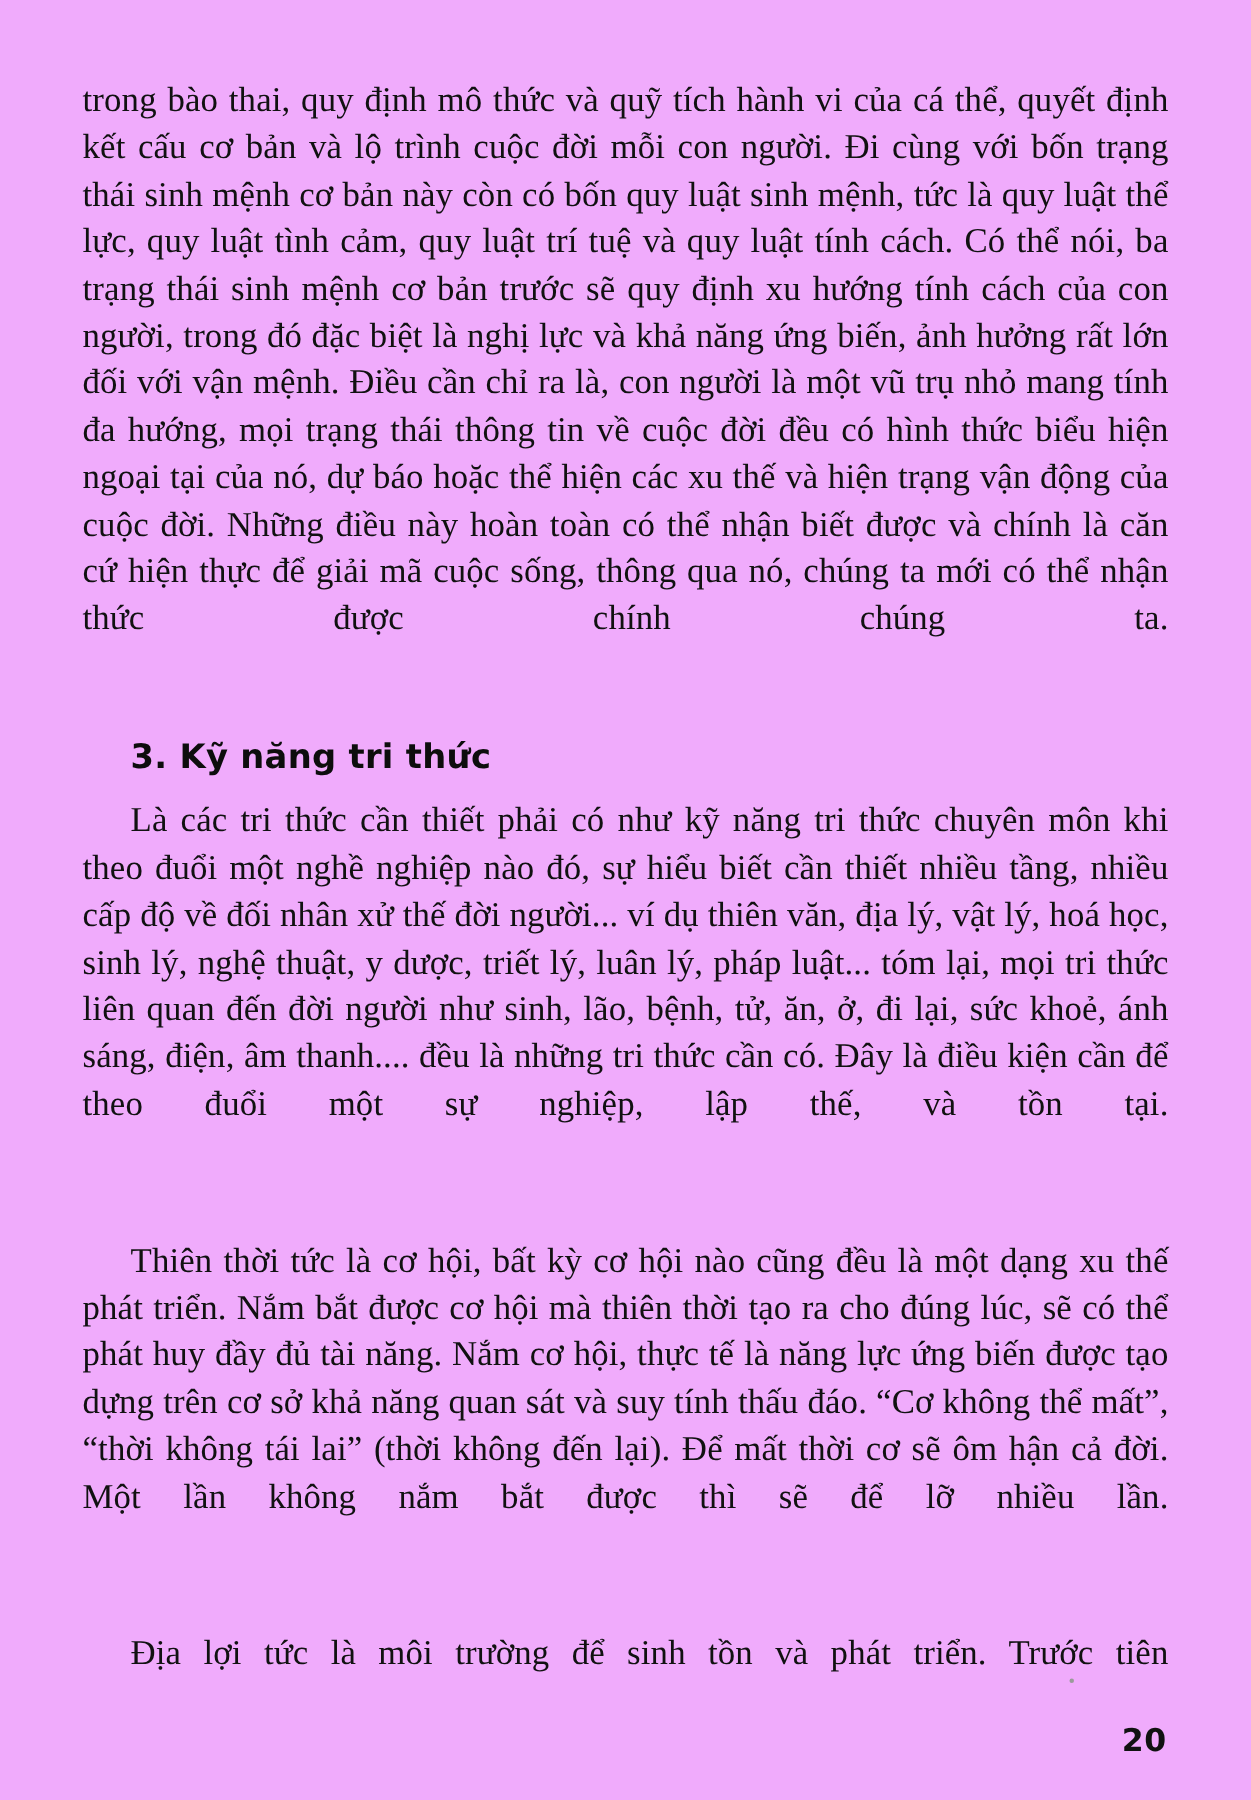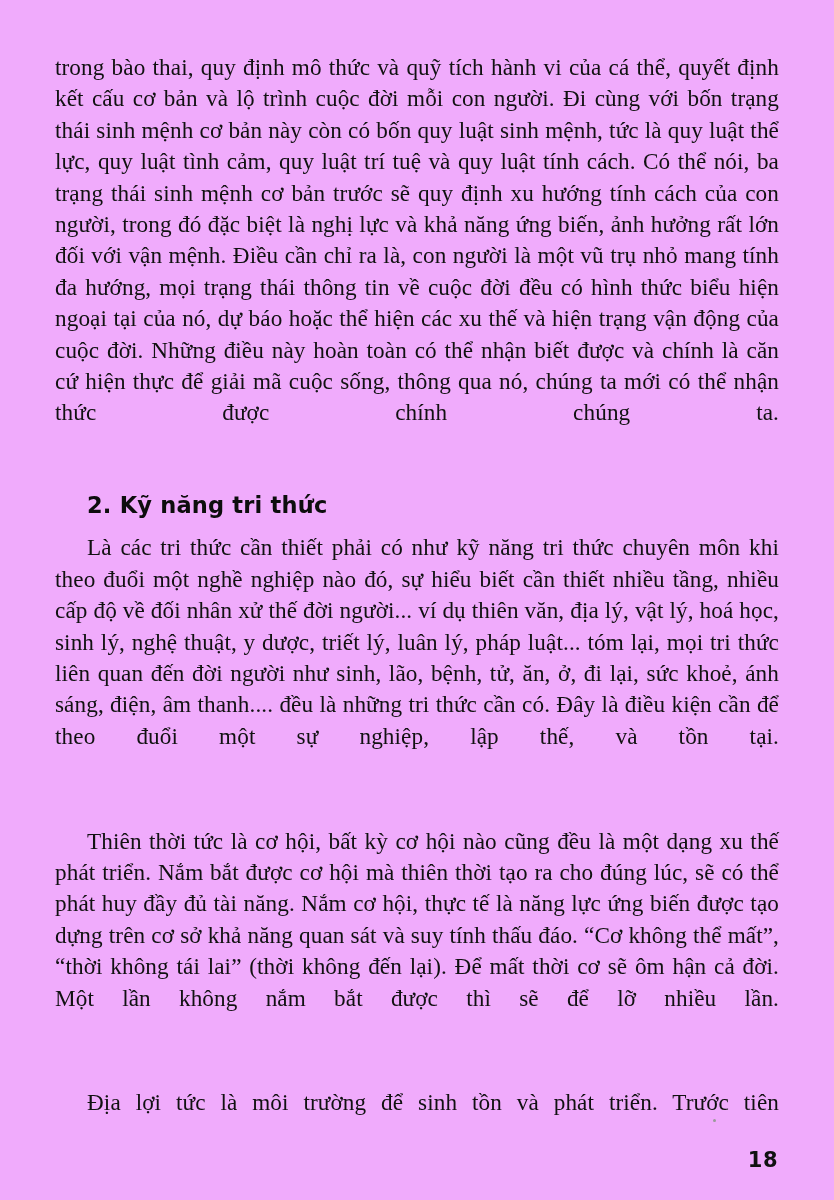--- a/index.html
+++ b/index.html
@@ -79,21 +79,21 @@
 <body>
 
 <div class="page">
 
   <div class="text-column">
 
     <p class="body-par no-indent">trong bào thai, quy định mô thức và quỹ tích hành vi của cá thể, quyết định kết cấu cơ bản và lộ trình cuộc đời mỗi con người. Đi cùng với bốn trạng thái sinh mệnh cơ bản này còn có bốn quy luật sinh mệnh, tức là quy luật thể lực, quy luật tình cảm, quy luật trí tuệ và quy luật tính cách. Có thể nói, ba trạng thái sinh mệnh cơ bản trước sẽ quy định xu hướng tính cách của con người, trong đó đặc biệt là nghị lực và khả năng ứng biến, ảnh hưởng rất lớn đối với vận mệnh. Điều cần chỉ ra là, con người là một vũ trụ nhỏ mang tính đa hướng, mọi trạng thái thông tin về cuộc đời đều có hình thức biểu hiện ngoại tại của nó, dự báo hoặc thể hiện các xu thế và hiện trạng vận động của cuộc đời. Những điều này hoàn toàn có thể nhận biết được và chính là căn cứ hiện thực để giải mã cuộc sống, thông qua nó, chúng ta mới có thể nhận thức được chính chúng ta.</p>
 
     <div class="gap-before-heading"></div>
 
-    <h2 class="section-heading">2. Kỹ năng tri thức</h2>
+    <h2 class="section-heading">3. Kỹ năng tri thức</h2>
 
     <div class="gap-after-heading"></div>
 
     <p class="body-par">Là các tri thức cần thiết phải có như kỹ năng tri thức chuyên môn khi theo đuổi một nghề nghiệp nào đó, sự hiểu biết cần thiết nhiều tầng, nhiều cấp độ về đối nhân xử thế đời người... ví dụ thiên văn, địa lý, vật lý, hoá học, sinh lý, nghệ thuật, y dược, triết lý, luân lý, pháp luật... tóm lại, mọi tri thức liên quan đến đời người như sinh, lão, bệnh, tử, ăn, ở, đi lại, sức khoẻ, ánh sáng, điện, âm thanh.... đều là những tri thức cần có. Đây là điều kiện cần để theo đuổi một sự nghiệp, lập thế, và tồn tại.</p>
 
     <div class="gap-before-heading"></div>
 
 
     <div class="gap-after-heading"></div>
 
@@ -103,15 +103,15 @@
 
 
     <div class="gap-after-heading"></div>
 
     <p class="body-par no-indent" style="text-indent:32px;">Địa lợi tức là môi trường để sinh tồn và phát triển. Trước tiên</p>
 
   </div>
 
   <div class="speck"></div>
 
-  <div class="page-number">18</div>
+  <div class="page-number">20</div>
 
 </div>
 
 </body></html>

